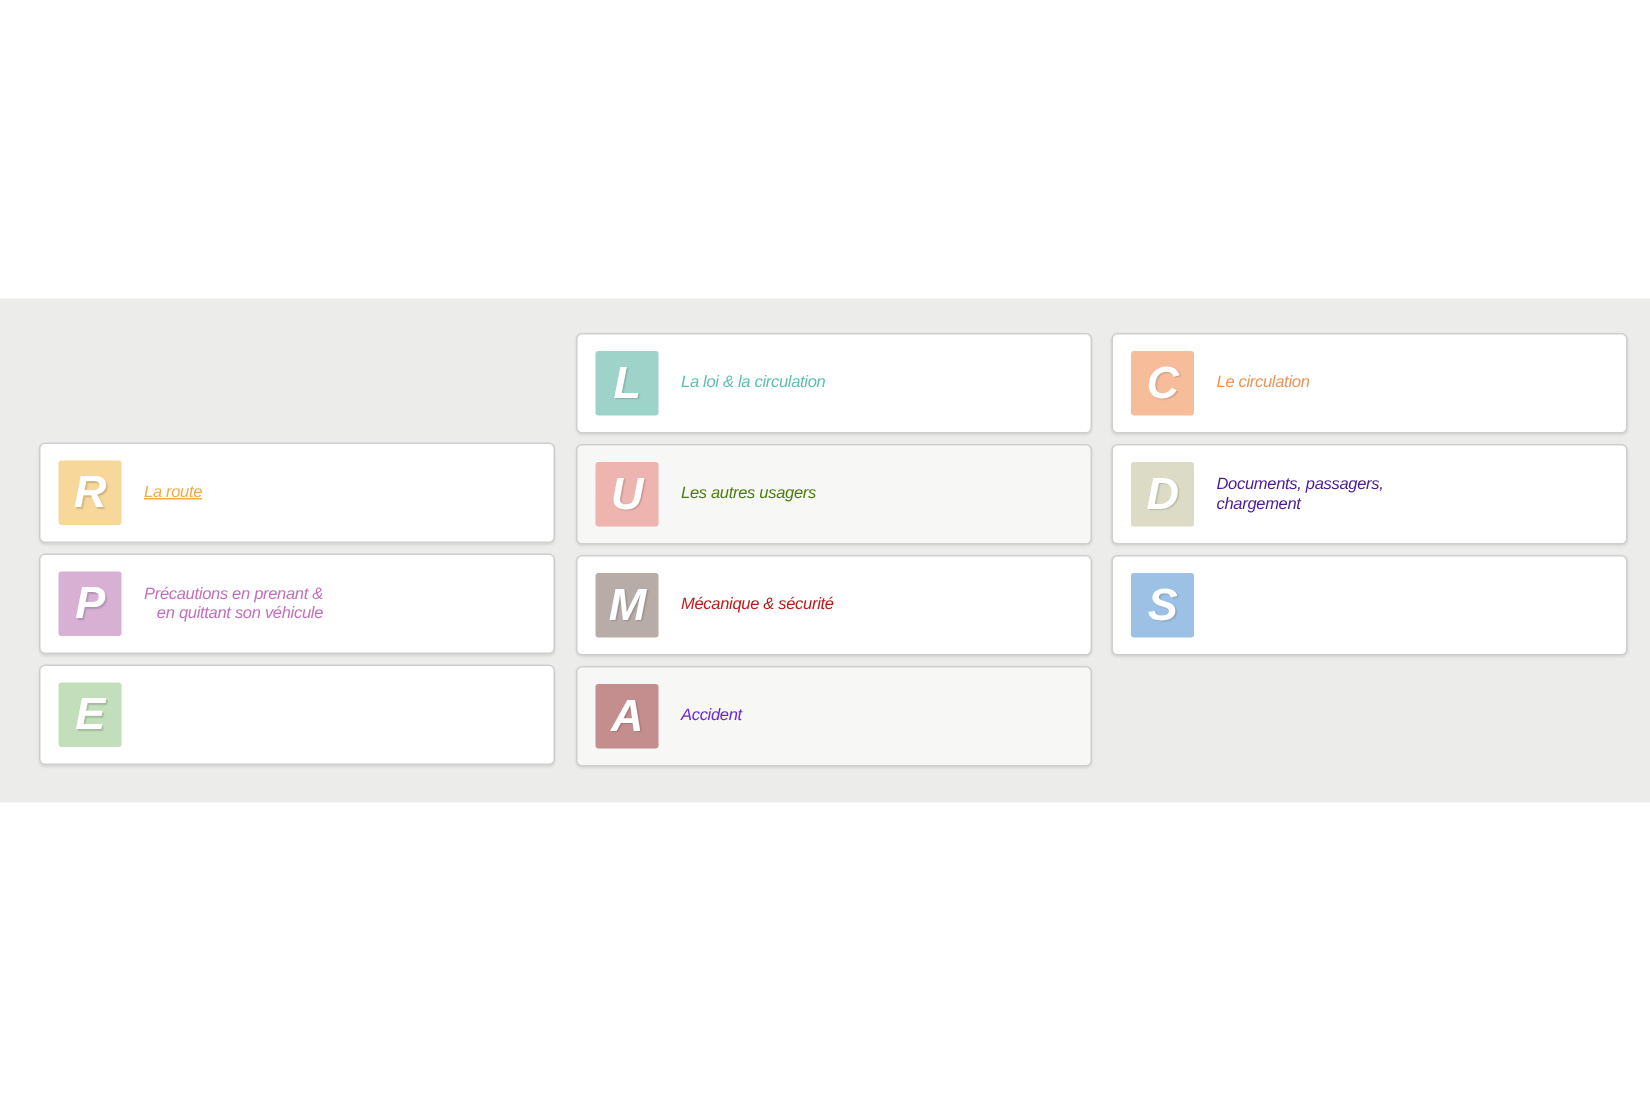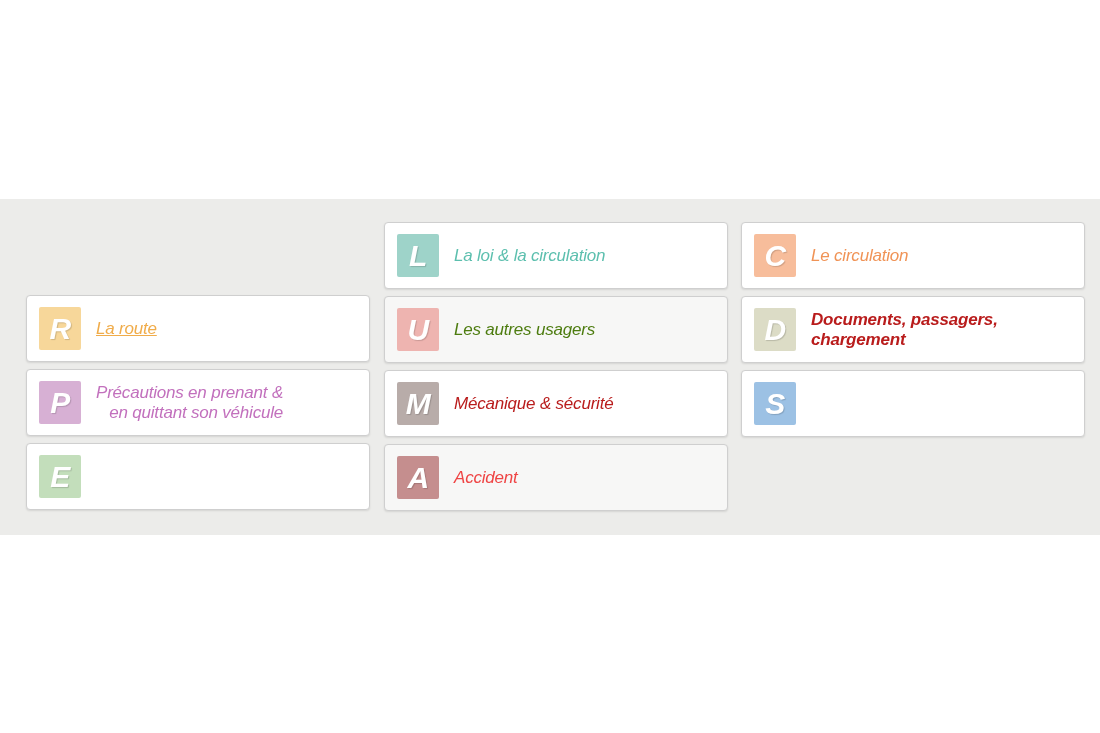--- a/index.html
+++ b/index.html
@@ -88,21 +88,21 @@
     font-style: italic;
     color: #ffffff;
     text-shadow: 1px 1px 1px rgba(0,0,0,0.16);
     letter-spacing: -0.5px;
     user-select: none;
   }
 
   
   .label {
     margin-left: 15px;
-    font-size: 17px;
+    font-size: 11px;
     font-style: italic;
     font-weight: normal;
     line-height: 1.12;
     letter-spacing: -0.2px;
     white-space: pre-line;
   }
 </style>
 </head>
 <body>
 
@@ -132,31 +132,31 @@
           <div class="card dim">
             <div class="tile" style="background: rgb(238, 180, 176);">U</div>
             <div class="label" style="color: #4d7c0f;">Les autres usagers</div>
           </div>
           <div class="card">
             <div class="tile" style="background: rgb(184, 172, 169);">M</div>
             <div class="label" style="color: #b91c1c;">Mécanique &amp; sécurité</div>
           </div>
           <div class="card dim">
             <div class="tile" style="background: rgb(197, 142, 142);">A</div>
-            <div class="label" style="color: #ef4444; text-align: right;">Accident</div>
+            <div class="label" style="color: #6d28d9; text-align: right;">Accident</div>
           </div>
         </div>
       <div class="col col-3">
           <div class="card">
             <div class="tile" style="background: rgb(247, 189, 155);">C</div>
             <div class="label" style="color: rgb(240, 147, 86);">Le circulation</div>
           </div>
           <div class="card">
             <div class="tile" style="background: rgb(220, 220, 198);">D</div>
-            <div class="label" style="color: #b91c1c; font-weight: bold;">Documents, passagers,
+            <div class="label" style="color: #4c1d95;">Documents, passagers,
 chargement</div>
           </div>
           <div class="card">
             <div class="tile" style="background: rgb(156, 193, 228);">S</div>
           </div>
         </div>
     </div>
   </div>
 
 </div>

